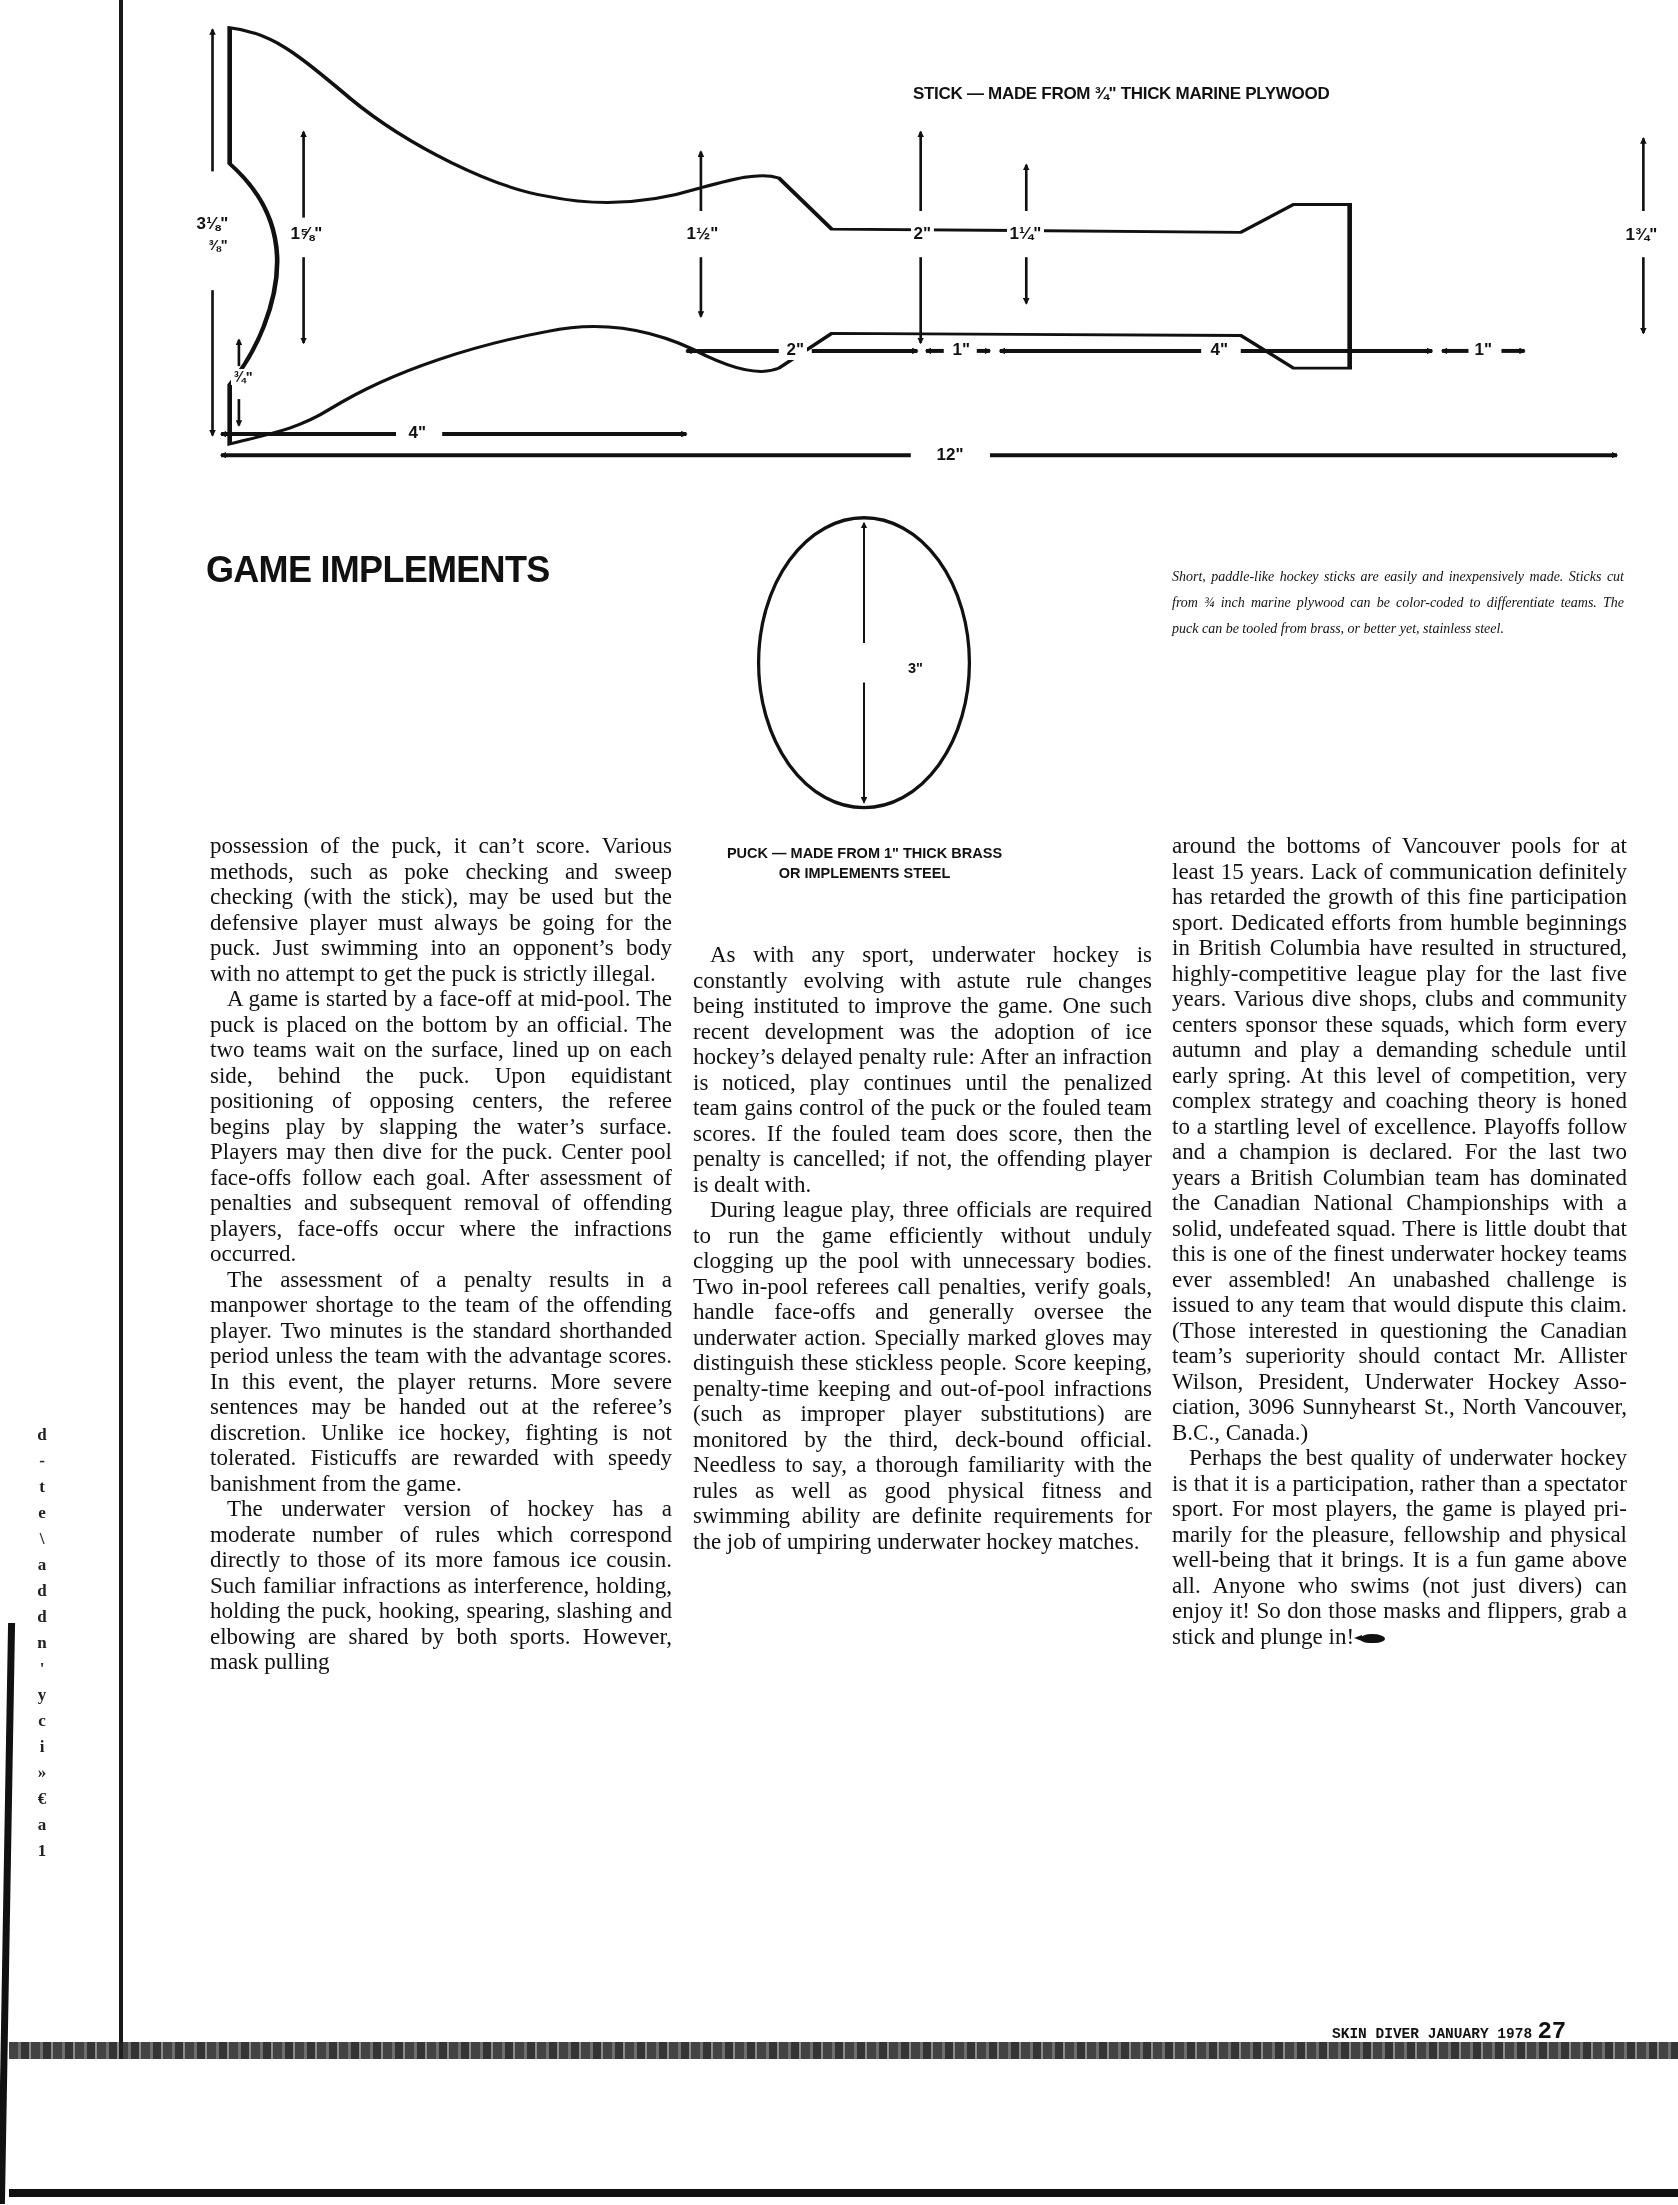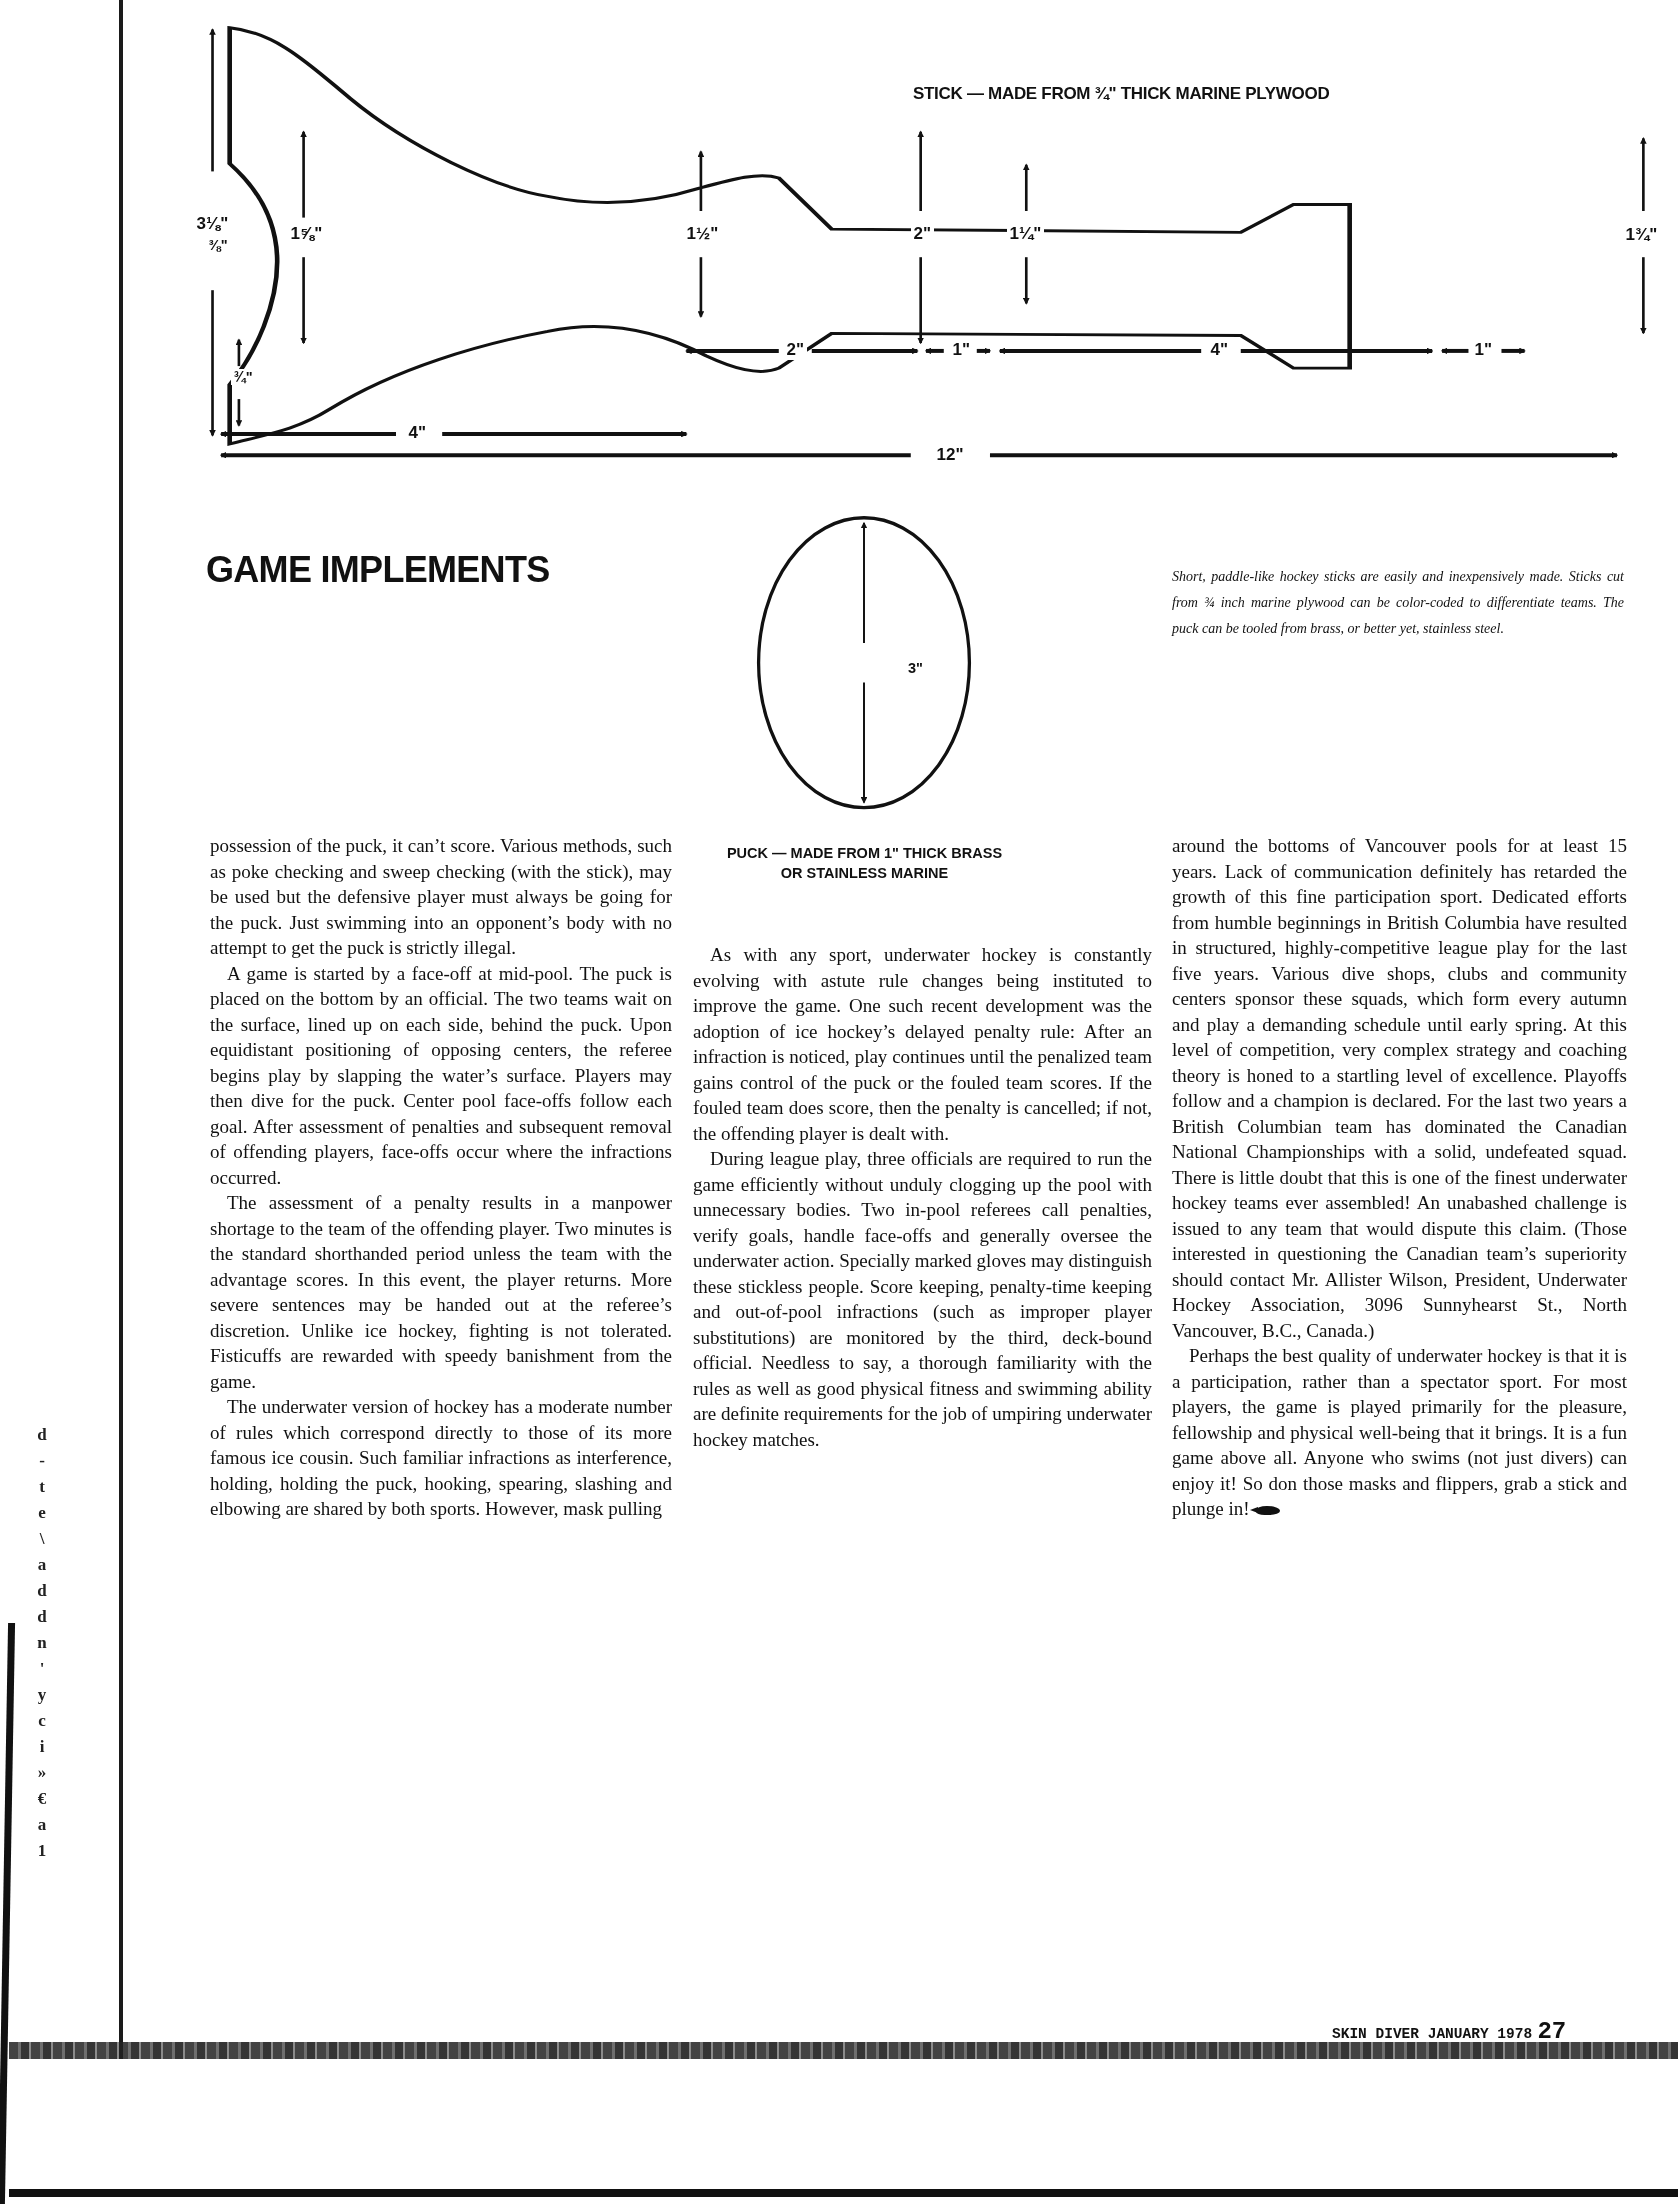--- a/index.html
+++ b/index.html
@@ -36,21 +36,21 @@
   .puck-dim { position: absolute; left: 908px; top: 660px; font-family: "Liberation Sans", sans-serif;
               font-weight: bold; font-size: 14.5px; background: #fff; }
   .puck-caption { position: absolute; left: 726px; top: 843px; width: 277px; text-align: center;
                   font-family: "Liberation Sans", sans-serif; font-weight: bold; font-size: 14.5px; line-height: 20px; }
 
   
   .sidebar-caption { position: absolute; left: 1172px; top: 564px; width: 452px; font-style: italic;
                      font-size: 14px; line-height: 26px; text-align: justify; }
 
   
-  .col { position: absolute; font-size: 19px; line-height: 25.5px; text-align: justify; hyphens: manual; }
+  .col { position: absolute; font-size: 23px; line-height: 25.5px; text-align: justify; hyphens: manual; }
   .col p { margin: 0; text-indent: 17px; }
   .col p.cont { text-indent: 0; }
   .col1 { left: 210px; top: 833px; width: 462px; }
   .col2 { left: 693px; top: 942px; width: 459px; }
   .col3 { left: 1172px; top: 833px; width: 455px; }
   .end-mark { display: inline-block; width: 24px; height: 9.2px; background: #111; border-radius: 50% 60% 50% 40%;
               vertical-align: middle; margin-left: 6.6px; position: relative; }
   .end-mark::before { content: ""; position: absolute; left: -6.6px; top: 1.3px; width: 0; height: 0;
                       border-top: 3.3px solid transparent; border-bottom: 3.3px solid transparent; border-right: 8px solid #111; }
 
@@ -180,21 +180,21 @@
         </marker>
       </defs>
       <ellipse cx="248" cy="230" rx="160" ry="220" fill="none" stroke="#111" stroke-width="5" transform="translate(-78,0)"></ellipse>
       <line x1="170" y1="18" x2="170" y2="200" stroke="#111" stroke-width="3" marker-start="url(#ah2)"></line>
       <line x1="170" y1="260" x2="170" y2="442" stroke="#111" stroke-width="3" marker-end="url(#ah2)"></line>
     </svg>
   </div>
   <div class="puck-dim">3"</div>
   <div class="puck-caption">
     <div>PUCK — MADE FROM 1" THICK BRASS</div>
-    <div>OR STAINLESS MARINE</div>
+    <div>OR IMPLEMENTS STEEL</div>
   </div>
 
   <div class="sidebar-caption">Short, paddle-like hockey sticks are easily and inexpensively made. Sticks cut from ¾ inch marine plywood can be color-coded to differentiate teams. The puck can be tooled from brass, or better yet, stainless steel.</div>
 
   <div class="col col1">
     <p class="cont">possession of the puck, it can’t score. Various methods, such as poke check­ing and sweep checking (with the stick), may be used but the defensive player must always be going for the puck. Just swimming into an oppo­nent’s body with no attempt to get the puck is strictly illegal.</p>
     <p>A game is started by a face-off at mid-pool. The puck is placed on the bottom by an official. The two teams wait on the surface, lined up on each side, behind the puck. Upon equidis­tant positioning of opposing centers, the referee begins play by slapping the water’s surface. Players may then dive for the puck. Center pool face-offs fol­low each goal. After assessment of penalties and subsequent removal of offending players, face-offs occur where the infractions occurred.</p>
     <p>The assessment of a penalty results in a manpower shortage to the team of the offending player. Two minutes is the standard shorthanded period un­less the team with the advantage scores. In this event, the player re­turns. More severe sentences may be handed out at the referee’s discretion. Unlike ice hockey, fighting is not toler­ated. Fisticuffs are rewarded with speedy banishment from the game.</p>
     <p>The underwater version of hockey has a moderate number of rules which correspond directly to those of its more famous ice cousin. Such familiar in­fractions as interference, holding, holding the puck, hooking, spearing, slashing and elbowing are shared by both sports. However, mask pulling</p>
   </div>

